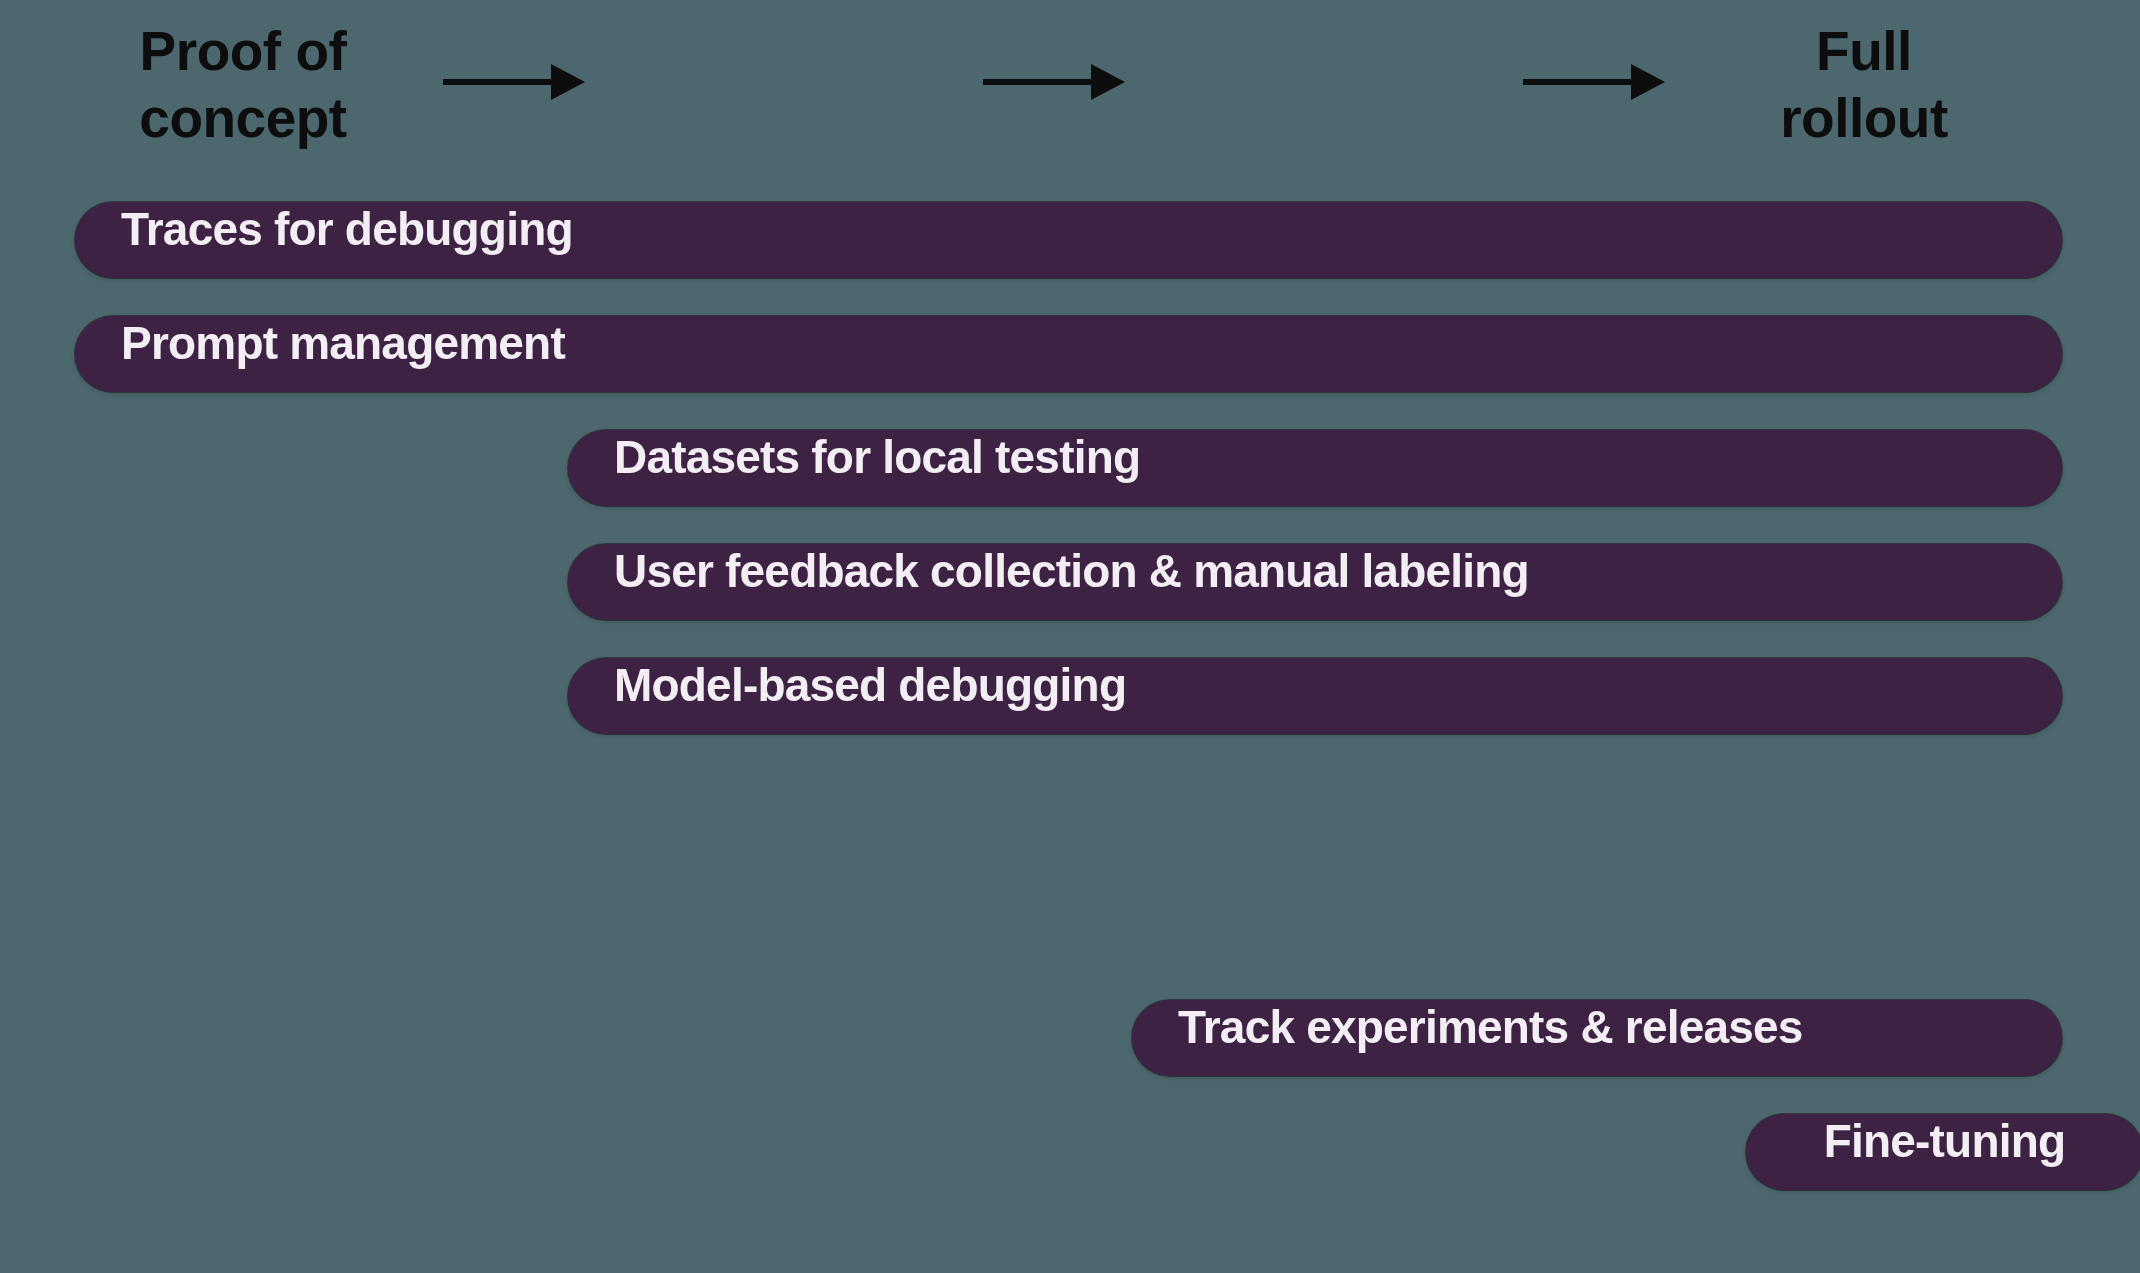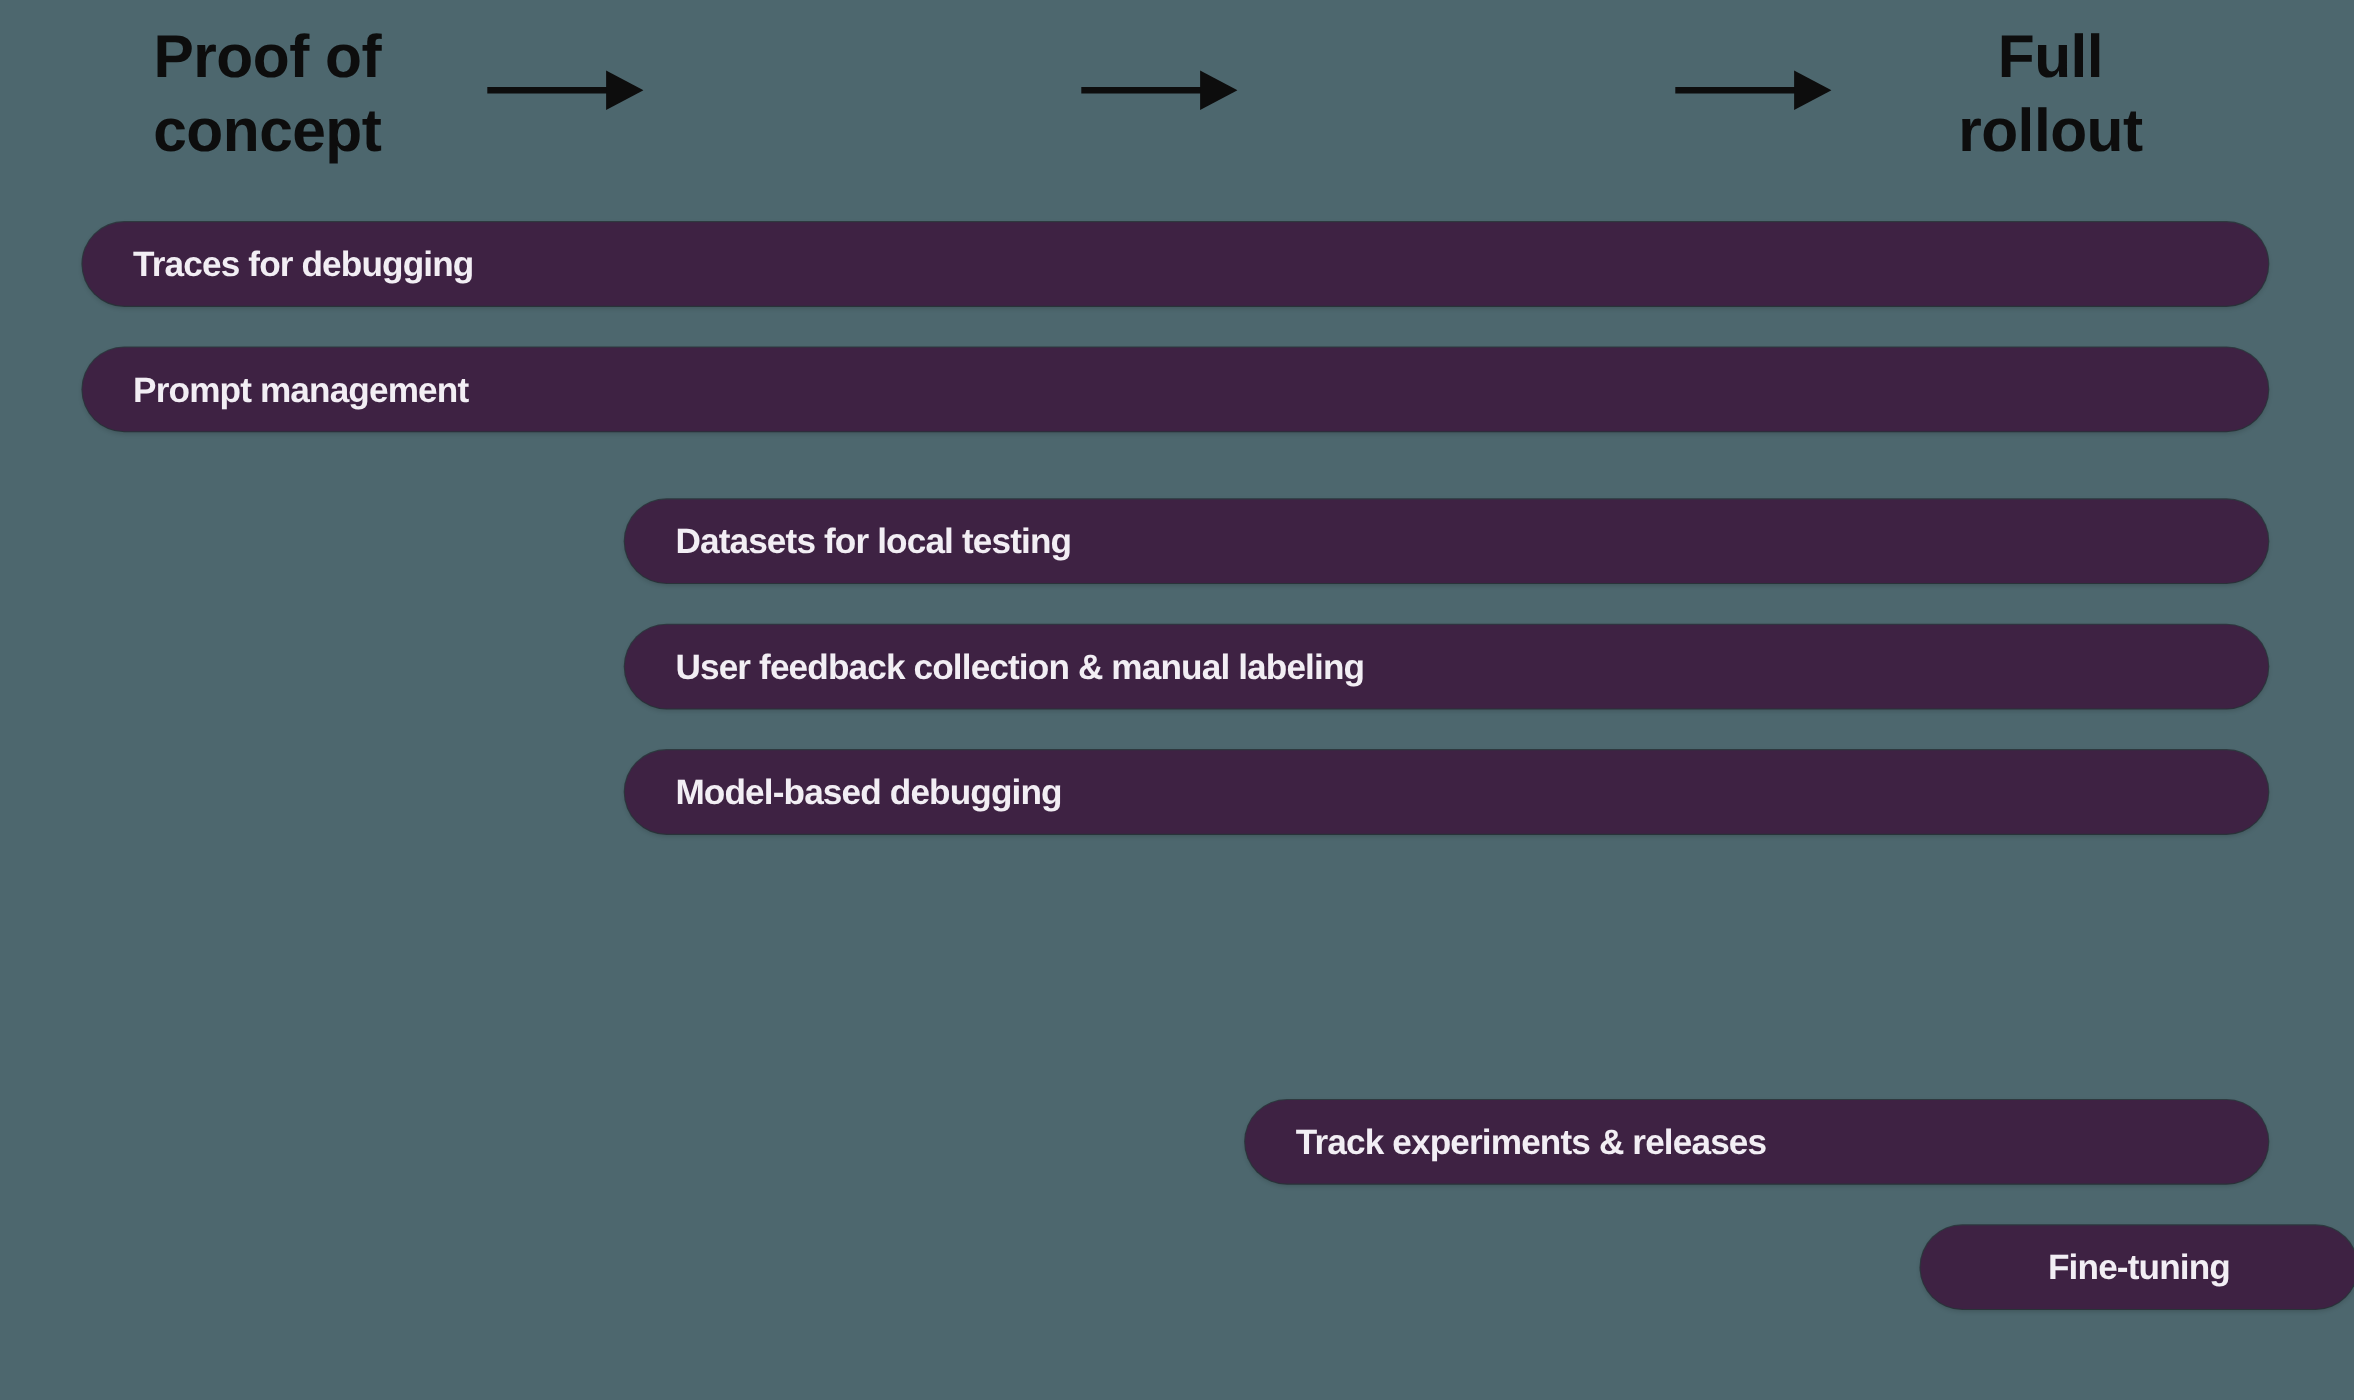--- a/index.html
+++ b/index.html
@@ -35,33 +35,33 @@
   }
   .arrow line{stroke:var(--ink);stroke-width:6;}
   .arrow polygon{fill:var(--ink);}
   .bar{
     position:absolute;
     height:76px;
     border-radius:46px;
     background:var(--bar);
     color:var(--bar-text);
     display:flex;
-    align-items:center;
+    align-items:flex-start;
     box-sizing:border-box;
     padding:0 46px;
-    font-size:32px;
+    font-size:46px;
     font-weight:700;
     letter-spacing:-0.8px;
     white-space:nowrap;
     box-shadow:0 0 0 1px rgba(10,4,12,0.45), 0 2px 5px rgba(0,0,0,0.18);
   }
   .bar.centered{justify-content:center;padding:0;}
   
   .from-poc{left:75px;width:1987px;}
-  .from-testing{left:568px;width:1494px;margin-top:24px;}
+  .from-testing{left:568px;width:1494px;}
   .from-beta{left:1132px;width:930px;}
   .from-rollout{left:1746px;width:397px;}
 </style>
 </head>
 <body>
 
 <div class="canvas">
 
   <div class="phase" style="left:243px">
     <span>Proof of</span>

